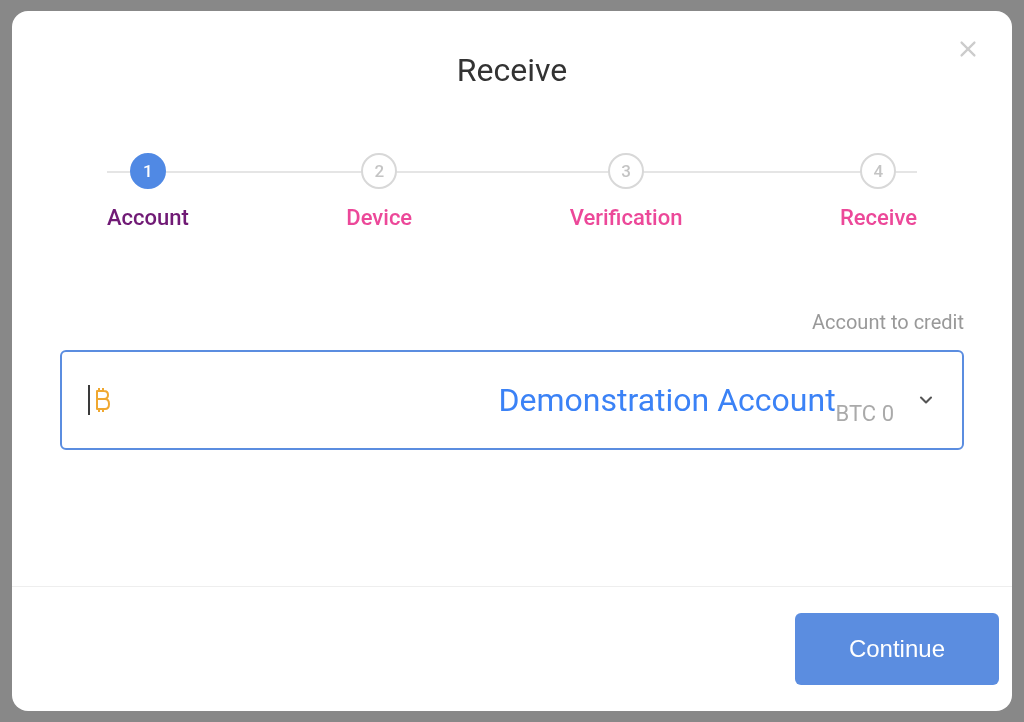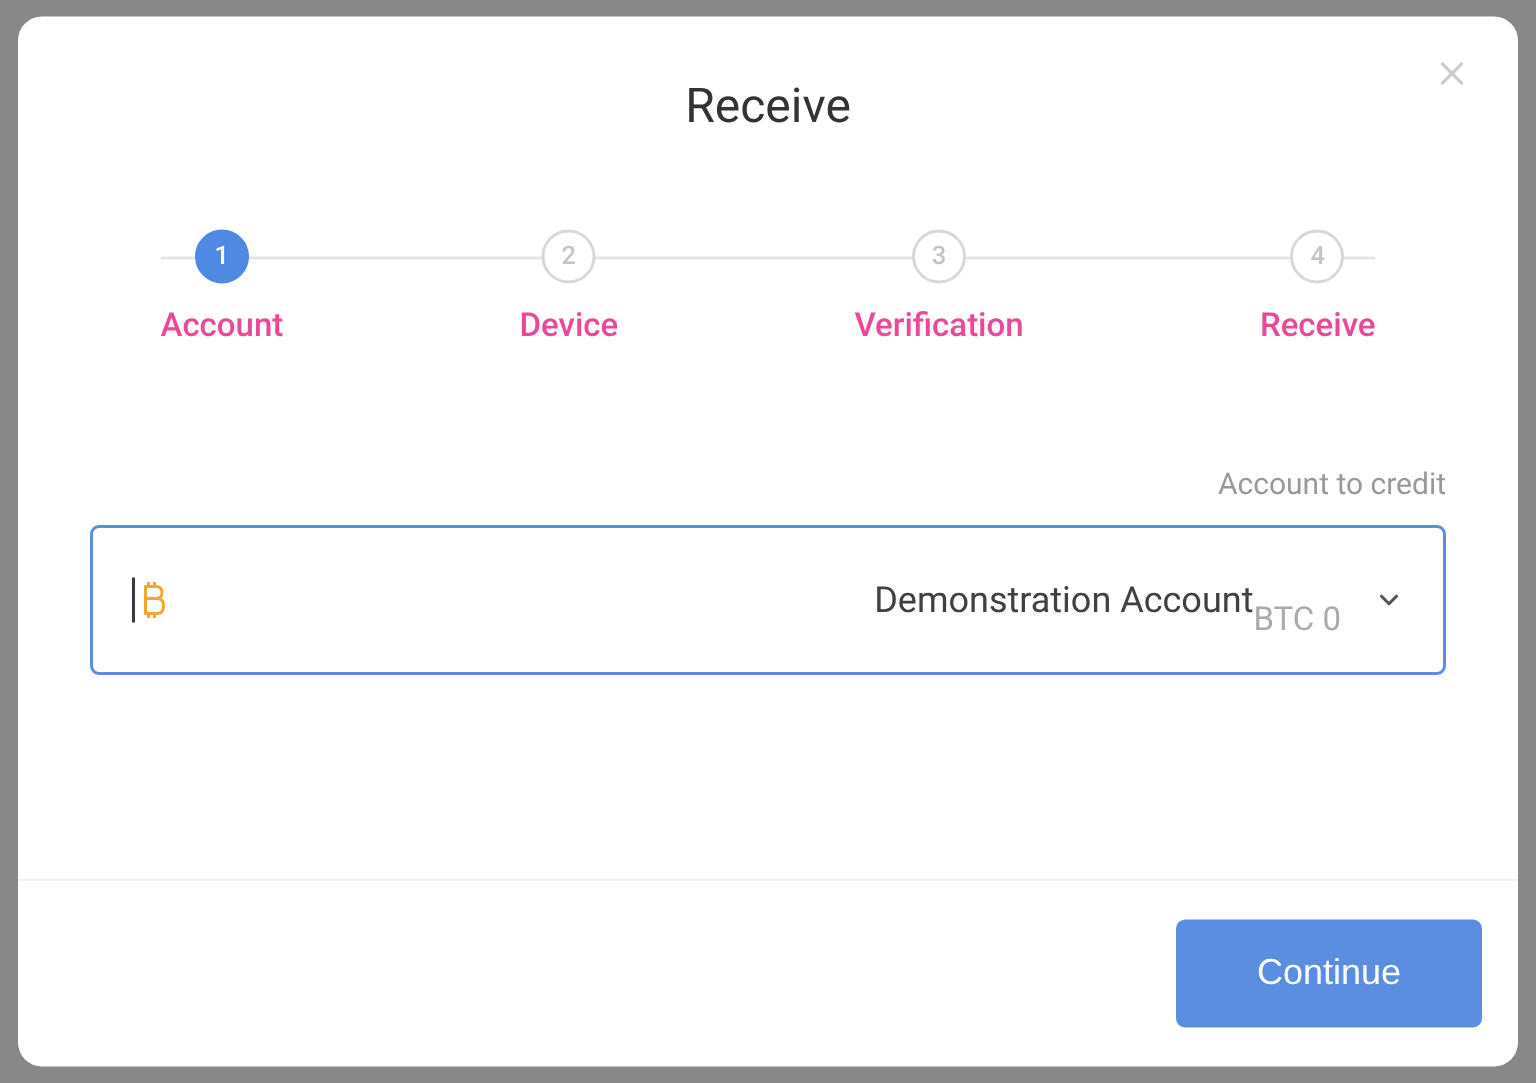--- a/index.html
+++ b/index.html
@@ -86,21 +86,21 @@
     .step.inactive .step-circle {
       border: 2px solid #d8d8d8;
       color: #c4c4c4;
     }
     .step-label {
       margin-top: 16px;
       font-size: 22px;
       font-weight: 500;
     }
     .step.active .step-label {
-      color: #ec4899;
+      color: #701a75;
     }
     .step.inactive .step-label {
       color: #ec4899;
     }
     .step-line {
       position: absolute;
       top: 18px;
       left: 0;
       right: 0;
       height: 2px;
@@ -135,22 +135,22 @@
       align-items: center;
       justify-content: center;
       border-left: 2px solid #3a3a3a;
       padding-left: 4px;
     }
     .btc-icon svg {
       width: 18px;
       height: 24px;
     }
     .account-name {
-      font-size: 24px;
-      color: #404040;
+      font-size: 32px;
+      color: #3b82f6;
       flex: 1;
       font-weight: 400;
       margin-left: 12px;
     }
     .account-balance {
       font-size: 22px;
       color: #aaa;
       margin-right: 22px;
       font-weight: 400;
       margin-top: 27px;
@@ -159,21 +159,21 @@
       color: #555;
       display: flex;
       align-items: center;
     }
     .chevron svg {
       width: 20px;
       height: 20px;
     }
     .footer {
       border-top: 1px solid #eee;
-      padding: 26px 24px;
+      padding: 26px 13px;
       display: flex;
       justify-content: flex-end;
     }
     .continue-btn {
       background: #5b8de0;
       color: #fff;
       border: none;
       padding: 22px 54px;
       font-size: 24px;
       font-weight: 500;

